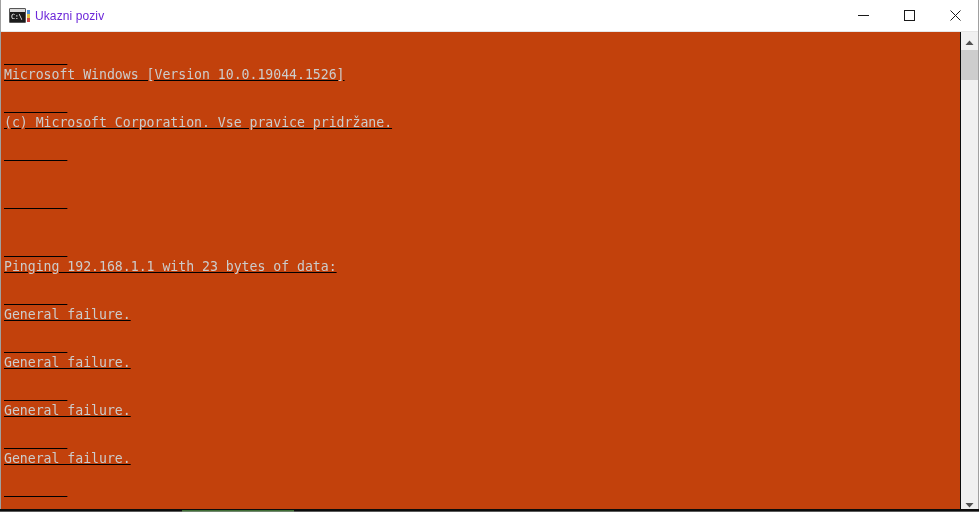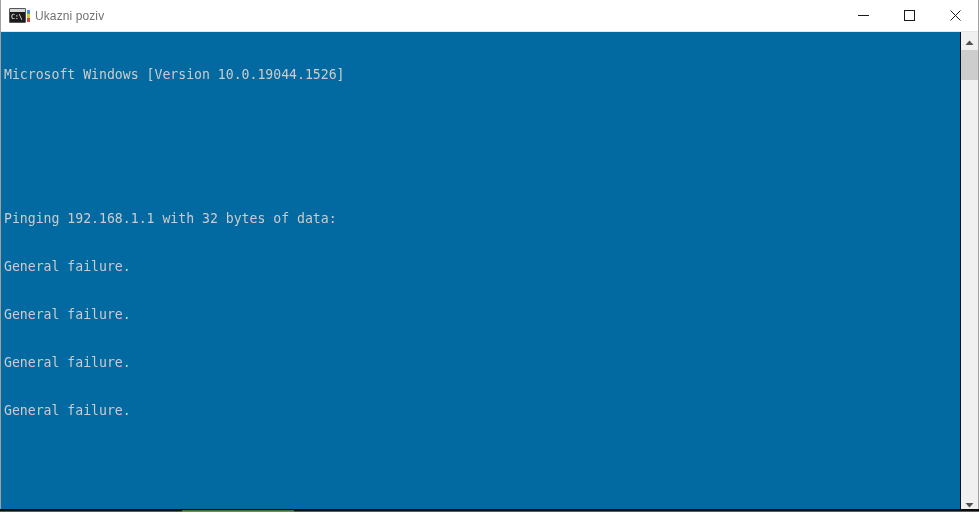--- a/index.html
+++ b/index.html
@@ -83,21 +83,21 @@
   .app-icon .tail {
     position: absolute;
     left: 18px;
     top: 2px;
     width: 3px;
     height: 12px;
     background: linear-gradient(180deg,#4a90d9 0 33%,#e0c040 33% 66%,#cc4444 66% 100%);
   }
   .title-text {
     font-size: 12px;
-    color: #737373;
+    color: #6d28d9;
     white-space: nowrap;
     letter-spacing: 0.1px;
   }
 
   .win-controls {
     position: absolute;
     right: 0;
     top: 0;
     height: 31px;
     display: flex;
@@ -123,25 +123,26 @@
   
   .console-wrap {
     flex: 1 1 auto;
     position: relative;
     display: flex;
     min-height: 0;
     background: #0c0c0c;
   }
   .console {
     flex: 1 1 auto;
-    background: #0369a1;
+    background: #c2410c;
     overflow: hidden;
     position: relative;
     padding: 3px 4px 0 3px;
     box-sizing: border-box;
+    text-decoration: underline;
   }
   .console-lines {
     font-family: "DejaVu Sans Mono", "Liberation Mono", monospace;
     font-size: 13.2px;
     line-height: 16px;
     color: #cccccc;
     white-space: pre;
     letter-spacing: -0.02px;
   }
   .cline {
@@ -251,23 +252,24 @@
         </span>
       </button>
     </div>
   </div>
 
   <div class="console-wrap">
 
     <div class="console">
       <div class="console-lines">
         <div class="cline">Microsoft Windows [Version 10.0.19044.1526]</div>
+        <div class="cline">(c) Microsoft Corporation. Vse pravice pridržane.</div>
         <div class="cline"></div>
         <div class="cline"></div>
-        <div class="cline">Pinging 192.168.1.1 with 32 bytes of data:</div>
+        <div class="cline">Pinging 192.168.1.1 with 23 bytes of data:</div>
         <div class="cline">General failure.</div>
         <div class="cline">General failure.</div>
         <div class="cline">General failure.</div>
         <div class="cline">General failure.</div>
         
         
         
         
         
         

